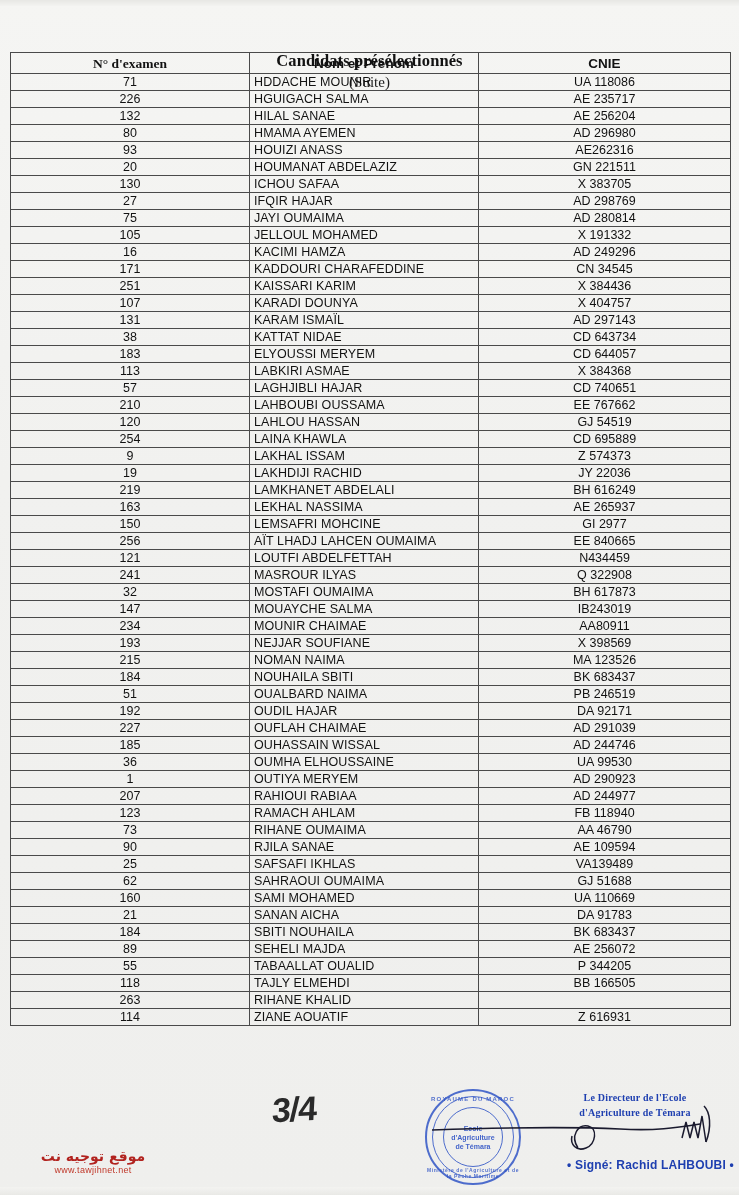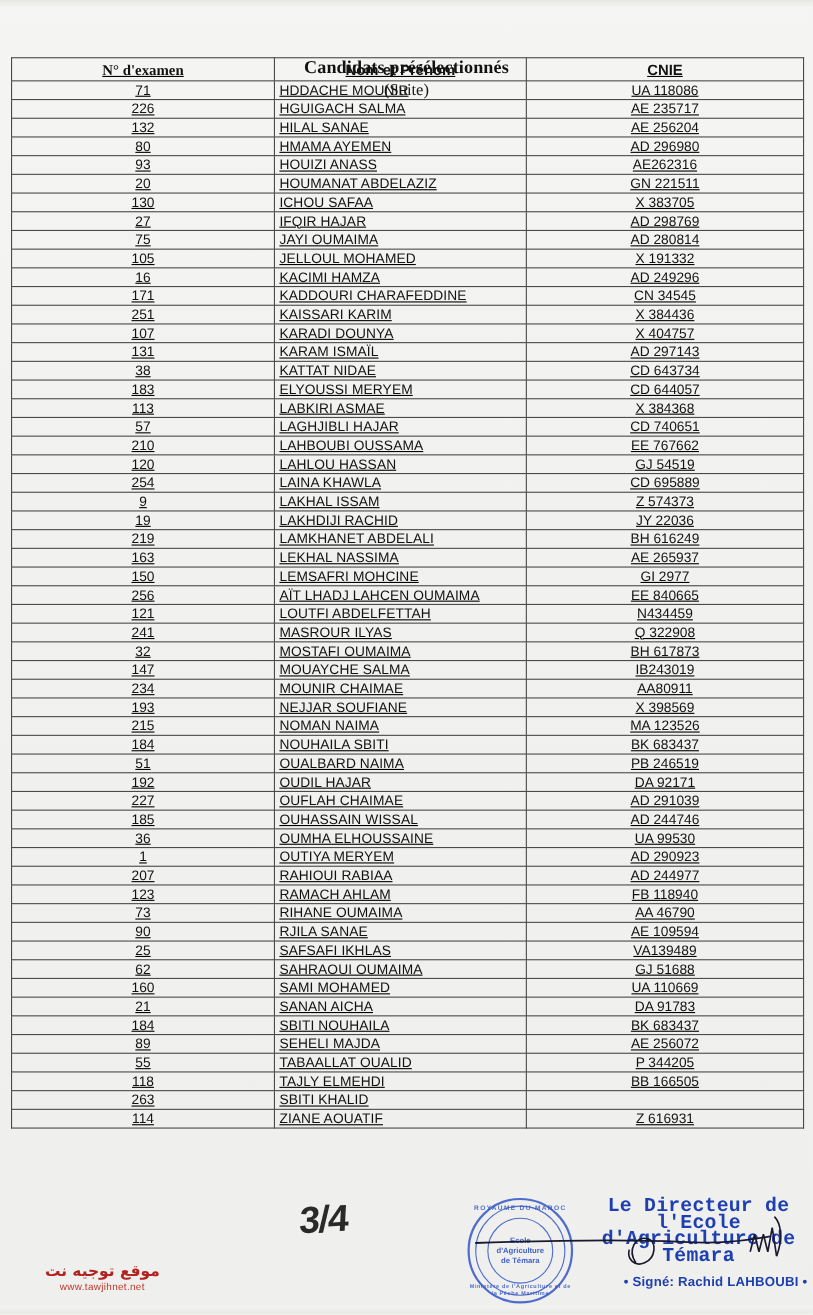--- a/index.html
+++ b/index.html
@@ -40,21 +40,20 @@
     line-height: 1.2;
     margin-top: 1px;
   }
 
   
   .table-wrap {
     position: absolute;
     left: 10px;
     top: 52px;
     width: 720px;
-    text-decoration: underline;
   }
   table.cands {
     width: 100%;
     border-collapse: collapse;
     table-layout: fixed;
   }
   table.cands col.c-num   { width: 239px; }
   table.cands col.c-name  { width: 229px; }
   table.cands col.c-cnie  { width: 252px; }
 
@@ -114,23 +113,23 @@
     width: 310px;
     height: 105px;
   }
   .sig-text {
     position: absolute;
     left: 115px;
     top: 4px;
     width: 200px;
     text-align: center;
     color: #1e3fb0;
-    font-family: Liberation Mono, monospace;
-    font-weight: bold;
-    font-size: 18px;
+    font-family: Liberation Serif, serif;
+    font-weight: bold;
+    font-size: 10px;
     line-height: 15px;
     letter-spacing: .2px;
   }
   .sig-name {
     position: absolute;
     left: 128px;
     top: 72px;
     width: 205px;
     text-align: center;
     color: #1e3fb0;
@@ -514,21 +513,21 @@
             <td class="cell-name">TABAALLAT OUALID</td>
             <td class="cell-cnie">P 344205</td>
           </tr>
           <tr>
             <td class="cell-num">118</td>
             <td class="cell-name">TAJLY ELMEHDI</td>
             <td class="cell-cnie">BB 166505</td>
           </tr>
           <tr>
             <td class="cell-num">263</td>
-            <td class="cell-name">SBITI KHALID</td>
+            <td class="cell-name">RIHANE KHALID</td>
             <td class="cell-cnie"></td>
           </tr>
           <tr>
             <td class="cell-num">114</td>
             <td class="cell-name">ZIANE AOUATIF</td>
             <td class="cell-cnie">Z 616931</td>
           </tr>
         </tbody>
     </table>
   </div>

